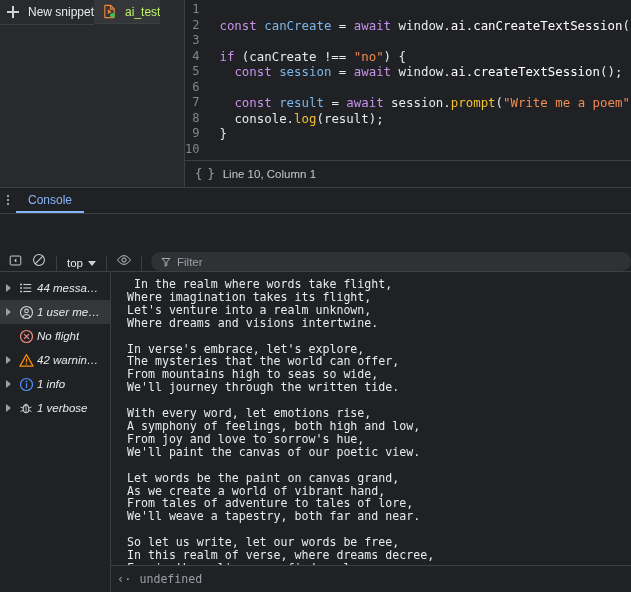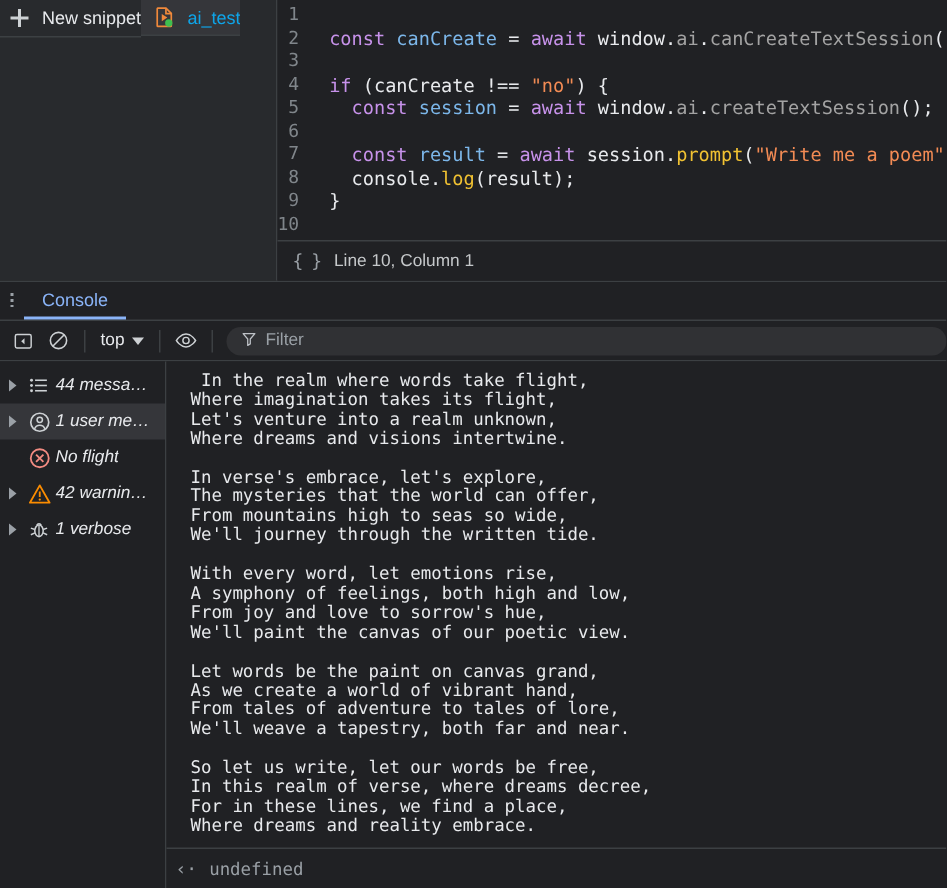--- a/index.html
+++ b/index.html
@@ -66,21 +66,21 @@
   }
   .plus-icon::before { left: 6px; top: 1px; width: 1.5px; height: 12px; }
   .plus-icon::after  { top: 6px; left: 1px; height: 1.5px; width: 12px; }
 
   .snippet-item {
     height: 24px;
     display: flex;
     align-items: center;
     padding-left: 8px;
     font-size: 12px;
-    color: #0ea5e9;
+    color: #bef264;
     background: #35363a;
     border-bottom: 1px solid #3c4043;
     box-sizing: border-box;
     cursor: pointer;
   }
   .snippet-file-icon {
     width: 15px;
     height: 15px;
     position: relative;
     margin-right: 8px;
@@ -118,21 +118,21 @@
     user-select: none;
     font-family: "DejaVu Sans Mono", "Liberation Mono", monospace;
     font-size: 12px;
   }
   .codecell { white-space: pre; color: #e8eaed; padding-left: 10px !important; }
 
   .tok-kw    { color: #c792ea; }
   .tok-var   { color: #7cb7ea; }
   .tok-prop  { color: #e8eaed; }
   .tok-fn    { color: #f1c232; }
-  .tok-ai    { color: #a3a3a3; }
+  .tok-ai    { color: #ffffff; }
   .tok-str   { color: #f28b54; }
   .tok-punc  { color: #e8eaed; }
   .tok-op    { color: #e8eaed; }
 
   .editor-status {
     height: 27px;
     border-top: 1px solid #3c4043;
     display: flex;
     align-items: center;
     padding-left: 10px;
@@ -185,26 +185,27 @@
     font-size: 12px;
     color: #8ab4f8;
     border-bottom: 2px solid #8ab4f8;
     cursor: pointer;
     box-sizing: border-box;
   }
 
   .console-toolbar {
     height: 27px;
     display: flex;
-    align-items: center;
+    align-items: flex-end;
     gap: 0;
     padding-left: 3px;
     border-bottom: 1px solid #3c4043;
     background: #202124;
     box-sizing: border-box;
+    margin-top: 31px;
   }
   .tb-btn {
     width: 24px; height: 22px;
     display: flex; align-items: center; justify-content: center;
     cursor: pointer;
   }
   .tb-sep {
     width: 1px; height: 15px; background: #3c4043; margin: 0 5px;
   }
   .tb-select {
@@ -487,20 +488,33 @@
                 <circle cx="8" cy="11.8" r="0.8" fill="#fb8c00"></circle>
               </svg>
             </span>
             <span class="sb-label">42 warnin…</span>
           </div>
           <div class="sb-item">
             <span class="sb-arrow">
               <i></i>
             </span>
             <span class="sb-ico">
+              <svg width="15" height="15" viewBox="0 0 16 16">
+                <circle cx="8" cy="8" r="6.4" fill="none" stroke="#4e8ef7" stroke-width="1.3"></circle>
+                <circle cx="8" cy="4.7" r="0.9" fill="#4e8ef7"></circle>
+                <rect x="7.4" y="6.6" width="1.3" height="5" fill="#4e8ef7"></rect>
+              </svg>
+            </span>
+            <span class="sb-label">1 info</span>
+          </div>
+          <div class="sb-item">
+            <span class="sb-arrow">
+              <i></i>
+            </span>
+            <span class="sb-ico">
               <svg width="14" height="14" viewBox="0 0 16 16">
                 <ellipse cx="8" cy="9" rx="3.2" ry="4.4" fill="none" stroke="#cdd1d4" stroke-width="1.2"></ellipse>
                 <path d="M6.3 4.8a1.8 1.8 0 0 1 3.4 0" fill="none" stroke="#cdd1d4" stroke-width="1.1"></path>
                 <line x1="1.8" y1="7" x2="4.8" y2="8" stroke="#cdd1d4" stroke-width="1.1"></line>
                 <line x1="14.2" y1="7" x2="11.2" y2="8" stroke="#cdd1d4" stroke-width="1.1"></line>
                 <line x1="1.8" y1="12" x2="4.9" y2="10.6" stroke="#cdd1d4" stroke-width="1.1"></line>
                 <line x1="14.2" y1="12" x2="11.1" y2="10.6" stroke="#cdd1d4" stroke-width="1.1"></line>
                 <line x1="8" y1="5" x2="8" y2="13" stroke="#cdd1d4" stroke-width="1"></line>
               </svg>
             </span>

